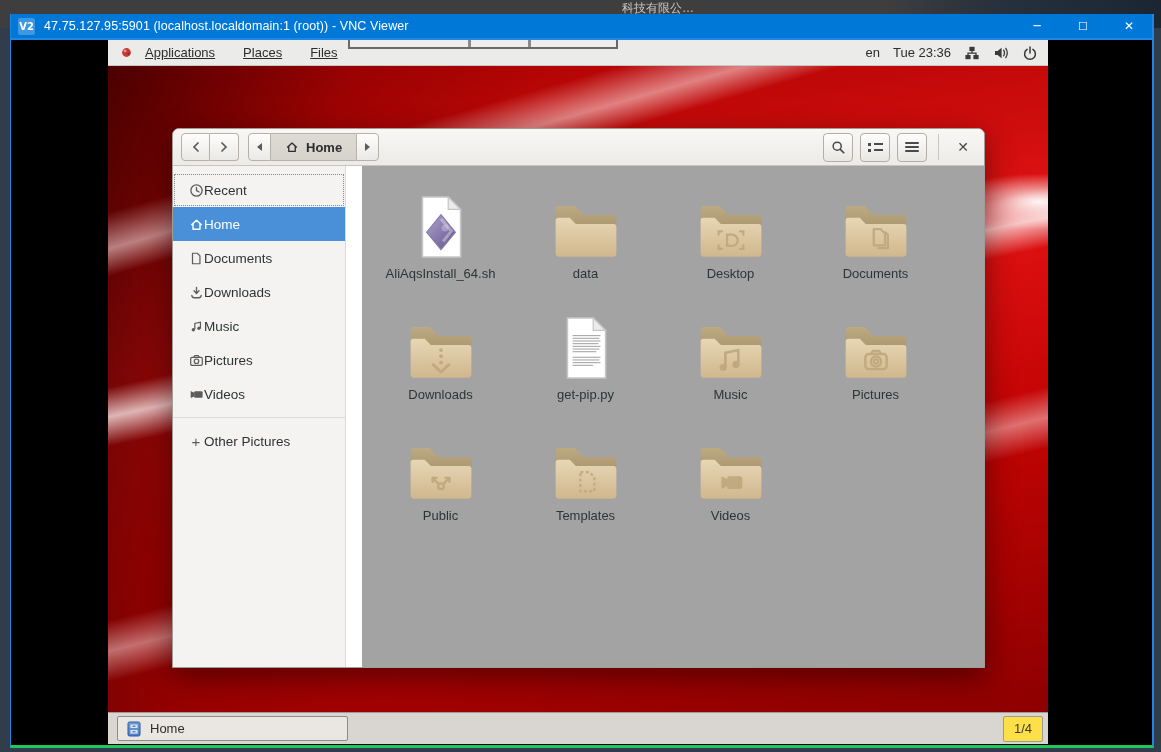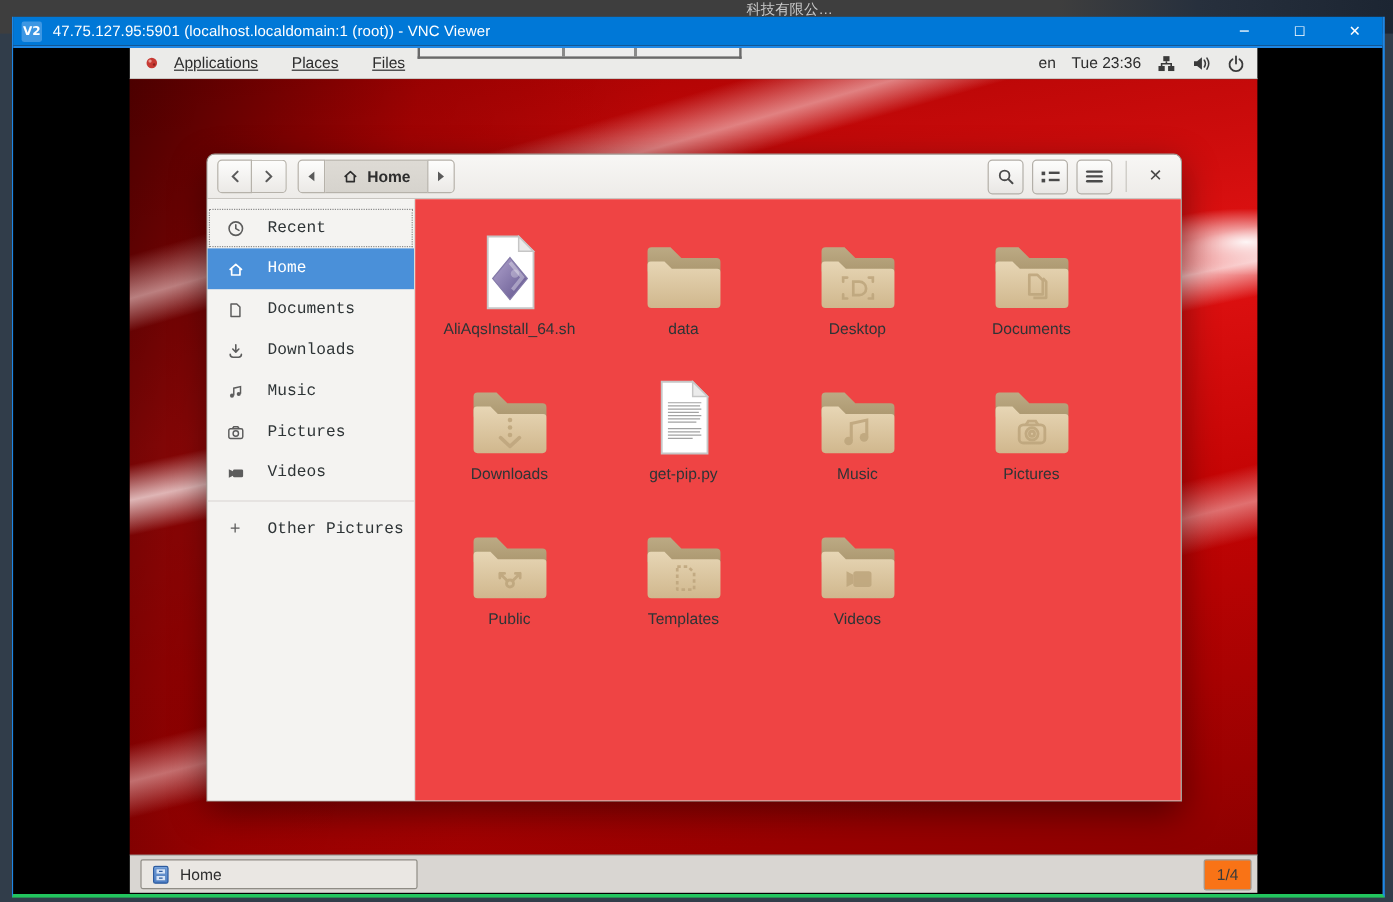--- a/index.html
+++ b/index.html
@@ -78,21 +78,21 @@
   .remote-taskbar{
     height:32px;background:#d9d6d2;border-top:1px solid #9e9b95;
     display:flex;align-items:center;box-sizing:border-box;padding:0 5px 0 9px;
   }
   .task-btn{
     width:231px;height:25px;background:#eae7e3;border:1px solid #8f8c85;border-radius:2px;
     display:flex;align-items:center;gap:8px;padding:0 8px;box-sizing:border-box;
     font-size:13px;color:#2d2d2d;
   }
   .pager{
-    margin-left:auto;width:38px;height:24px;background:#f97316;border:1px solid #9e9b95;
+    margin-left:auto;width:38px;height:24px;background:#fde047;border:1px solid #9e9b95;
     display:flex;align-items:center;justify-content:center;font-size:13px;color:#3a3a3a;border-radius:2px;
   }
   
   .nautilus{
     position:absolute;left:64px;top:62px;width:813px;height:540px;
     background:#fff;border:1px solid #a19d96;border-radius:7px 7px 0 0;
     box-shadow:0 10px 30px rgba(0,0,0,.45);box-sizing:border-box;
     display:flex;flex-direction:column;
   }
   .nt-toolbar{
@@ -132,29 +132,29 @@
     width:26px;height:26px;border:0;background:transparent;color:#4a4a4a;
     font-size:14px;display:flex;align-items:center;justify-content:center;font-family:"DejaVu Sans",sans-serif;
   }
   .nt-body{flex:1;display:flex;min-height:0;}
   
   .nt-sidebar{
     width:173px;flex:0 0 173px;background:#f4f3f1;border-right:1px solid #dcdad6;
     box-sizing:border-box;padding-top:7px;font-size:13.5px;color:#2e3436;
   }
   .sb-item{
-    height:34px;display:flex;align-items:center;gap:19px;padding-left:15px;box-sizing:border-box;font-family:Liberation Mono, monospace;
+    height:34px;display:flex;align-items:center;gap:0;padding-left:15px;box-sizing:border-box;
   }
   .sb-item.focused{outline:1px dotted #8a8a8a;outline-offset:-2px;}
   .sb-item.selected{background:#4a90d9;color:#fff;}
   .sb-ico{width:16px;height:16px;flex:0 0 16px;display:flex;align-items:center;justify-content:center;}
   .sb-ico svg{display:block;}
   .sb-sep{height:1px;background:#dcdad6;margin:6px 0;}
   
-  .nt-main{flex:1;background:#ef4444;overflow:hidden;}
+  .nt-main{flex:1;background:#a3a3a3;overflow:hidden;margin-left:16px;}
   .files-grid{
     display:grid;grid-template-columns:repeat(4,145px);grid-auto-rows:121px;
     padding:22px 0 0 6px;
   }
   .file-cell{display:flex;flex-direction:column;align-items:center;}
   .file-ico{height:72px;display:flex;align-items:flex-end;justify-content:center;}
   .file-label{margin-top:6px;font-size:13px;color:#2e3436;text-align:center;max-width:140px;white-space:nowrap;}
   
   .ham{width:14px;height:10px;display:flex;flex-direction:column;justify-content:space-between;}
   .ham i{height:2px;background:#4a4a4a;border-radius:1px;}

